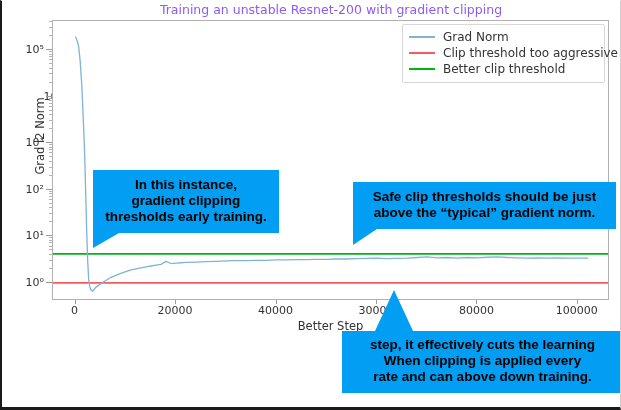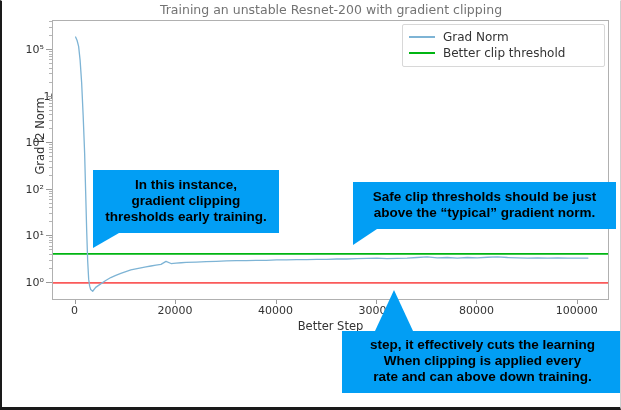--- a/index.html
+++ b/index.html
@@ -29,21 +29,21 @@
     height: 410px;
   }
   
   .chart-title {
     position: absolute;
     left: 50px;
     top: 1px;
     width: 558px;
     text-align: center;
     font-size: 12.5px;
-    color: #737373;
+    color: #8b5cf6;
     font-family: "DejaVu Sans", sans-serif;
     white-space: nowrap;
   }
   
   .plot-area {
     position: absolute;
     left: 50px;
     top: 19px;
     width: 557px;
     height: 280px;
@@ -293,20 +293,24 @@
         <polyline id="grad-norm-path" fill="none" stroke-width="1.3" stroke-linejoin="round" stroke-linecap="round" points="22.60,16.04 24.11,19.52 25.62,25.34 27.12,39.35 28.63,61.57 30.14,94.12 31.64,132.48 32.65,170.85 33.65,208.48 34.66,239.63 35.66,258.16 36.67,265.14 37.67,268.49 39.68,270.25 42.69,266.36 47.71,262.89 52.74,259.56 57.76,256.55 62.78,254.34 67.81,252.35 72.83,250.53 77.85,248.87 82.87,247.83 87.90,246.85 92.92,245.91 97.94,245.01 102.96,244.15 107.99,243.32 113.01,240.32 118.03,242.53 123.05,242.14 128.08,241.76 133.10,241.39 143.14,241.03 153.19,240.67 163.24,240.32 173.28,239.97 183.33,239.63 193.37,239.63 203.42,239.30 213.46,239.30 223.51,238.97 233.55,238.97 243.60,238.65 253.64,238.65 263.69,238.33 273.73,238.33 283.78,238.02 293.82,238.02 303.87,237.71 313.91,237.40 323.96,237.10 334.00,237.71 344.05,237.40 354.10,237.10 364.14,236.52 374.19,235.95 384.23,236.81 394.28,236.52 404.32,237.10 414.37,236.52 424.41,236.81 434.46,236.23 444.50,235.95 454.55,236.52 464.59,236.81 474.64,237.10 484.68,236.81 494.73,237.10 504.77,236.81 514.82,237.10 524.86,237.10 534.91,237.10" stroke="#7eb4d5"></polyline>
       </svg>
     </div>
 
     <div class="legend">
       <div class="legend-row">
         <span class="legend-swatch" style="background: rgb(126, 180, 213);"></span>
         <span class="legend-text">Grad Norm</span>
       </div>
       <div class="legend-row">
+        <span class="legend-swatch" style="background: rgb(250, 90, 90);"></span>
+        <span class="legend-text">Clip threshold too aggressive</span>
+      </div>
+      <div class="legend-row">
         <span class="legend-swatch" style="background: rgb(0, 181, 18);"></span>
         <span class="legend-text">Better clip threshold</span>
       </div>
     </div>
 
     <div class="callout callout-1">
       <span>In this instance,</span>
       <span>gradient clipping</span>
       <span>thresholds early training.</span>
       <span class="tail"></span>

